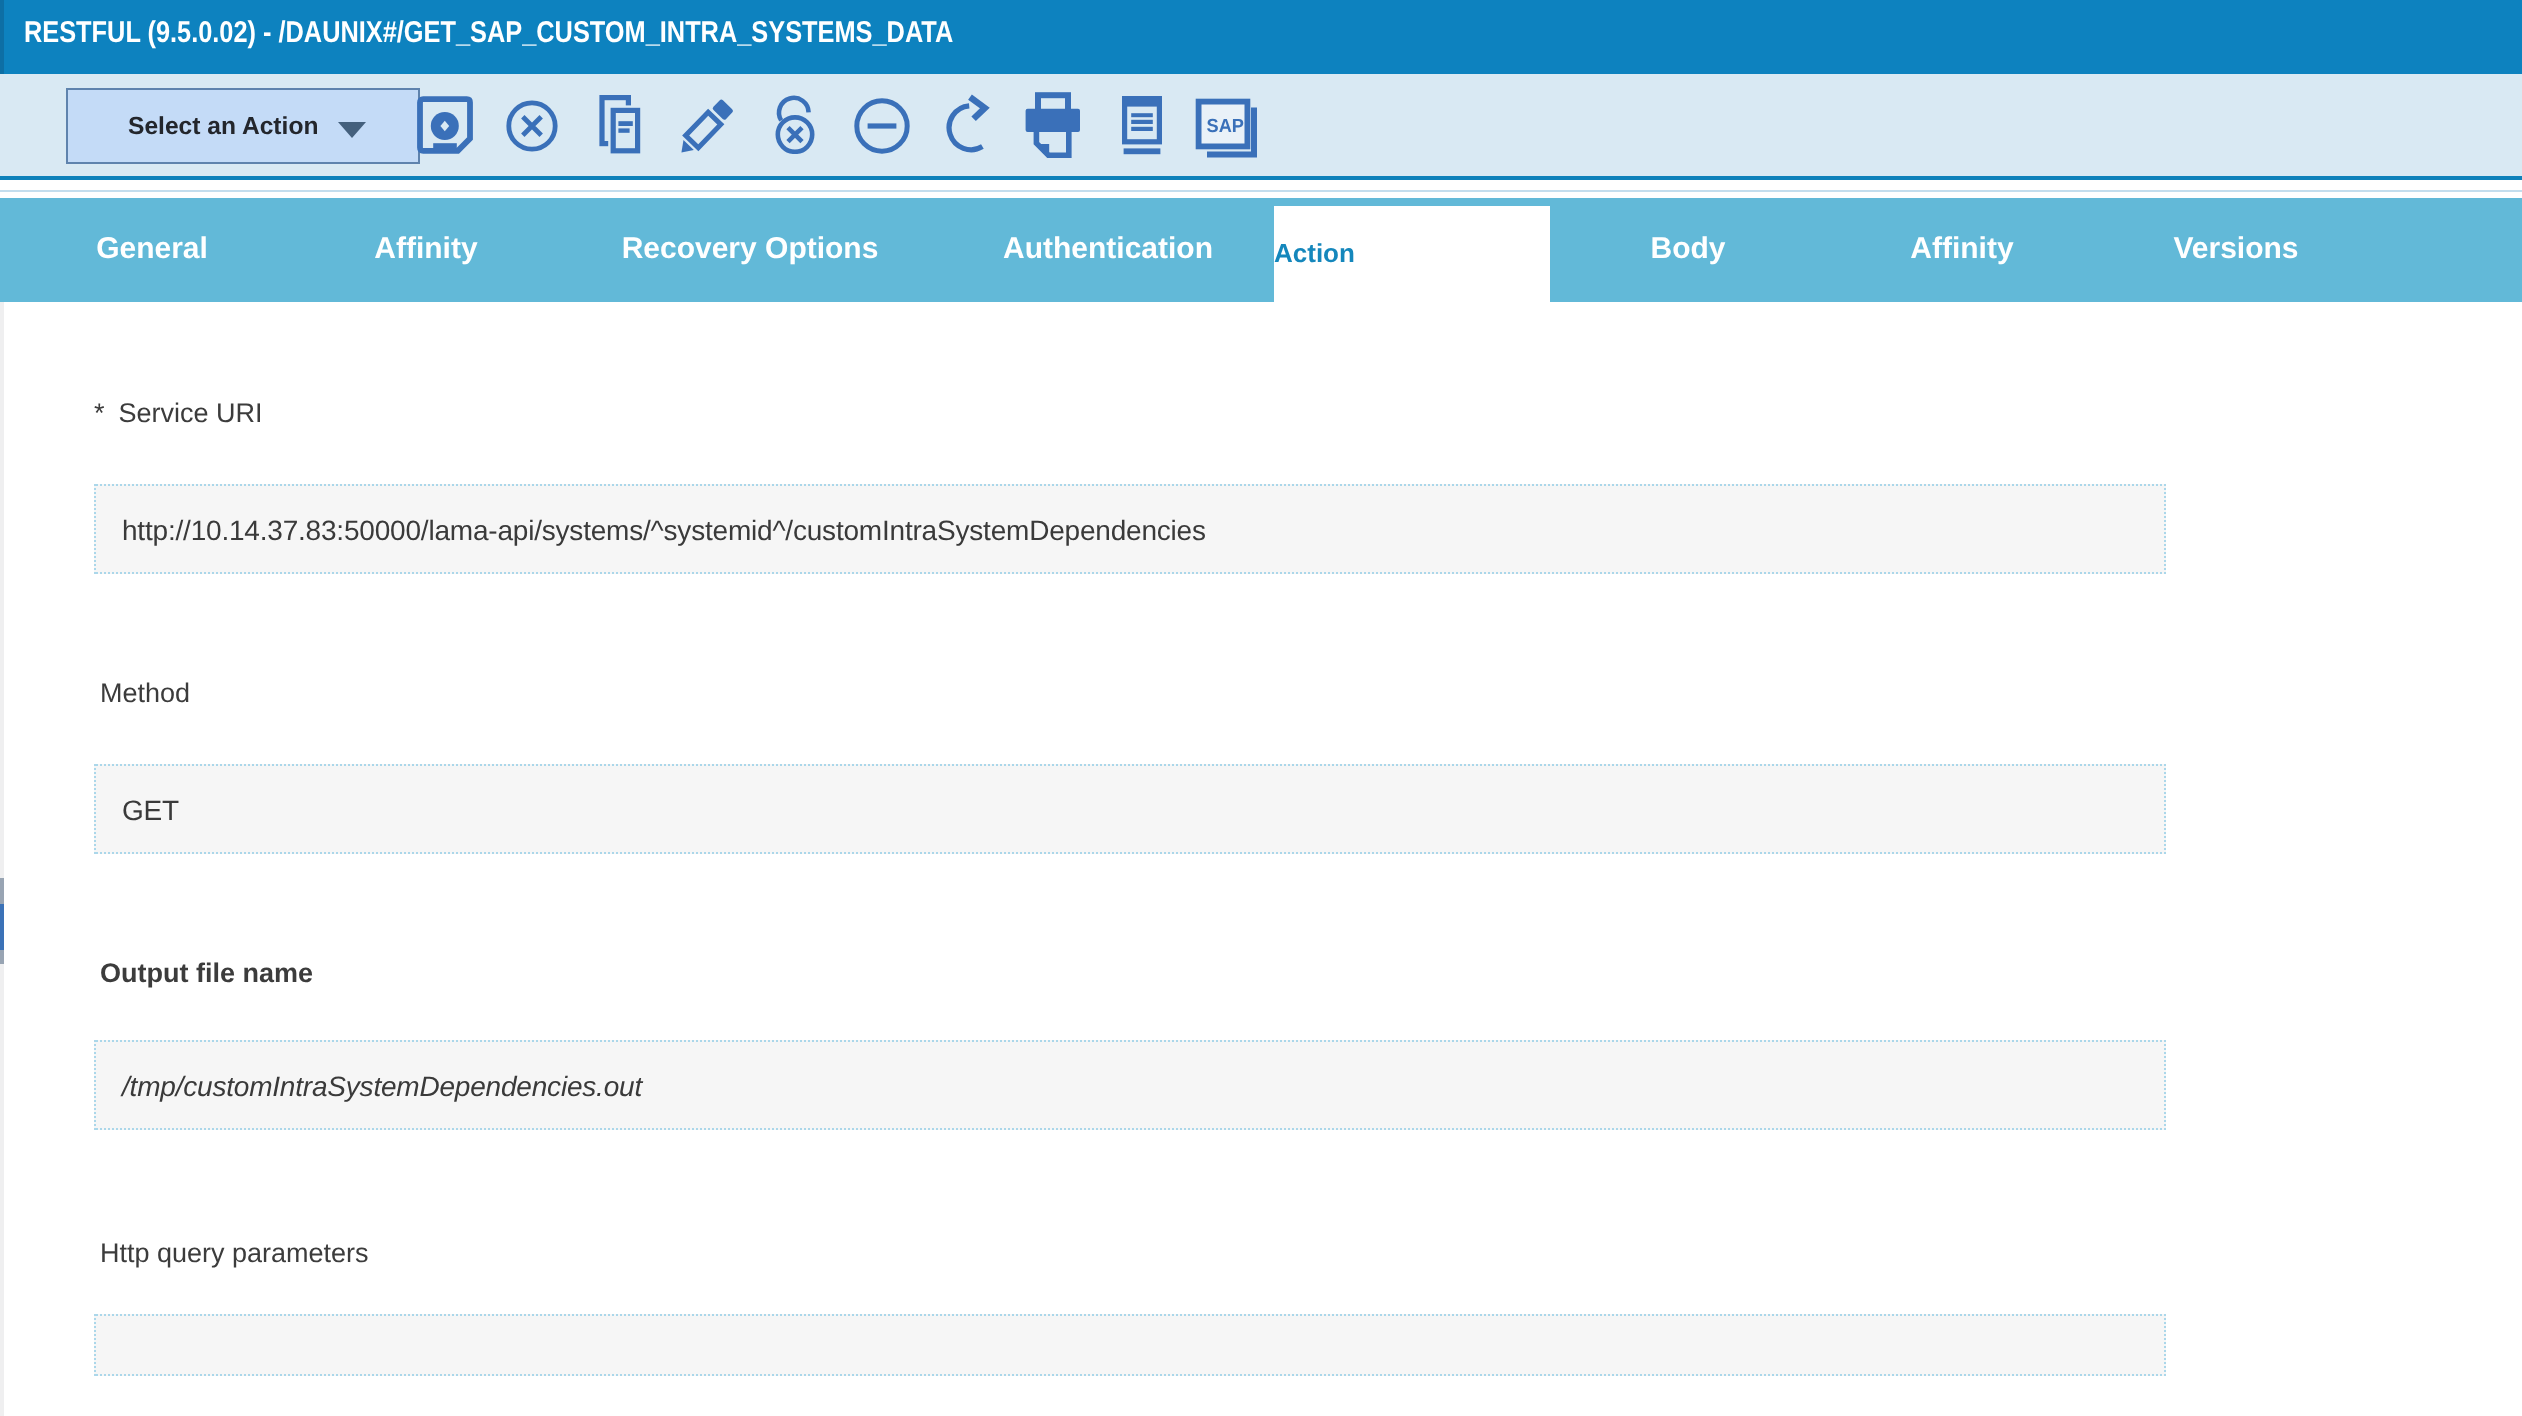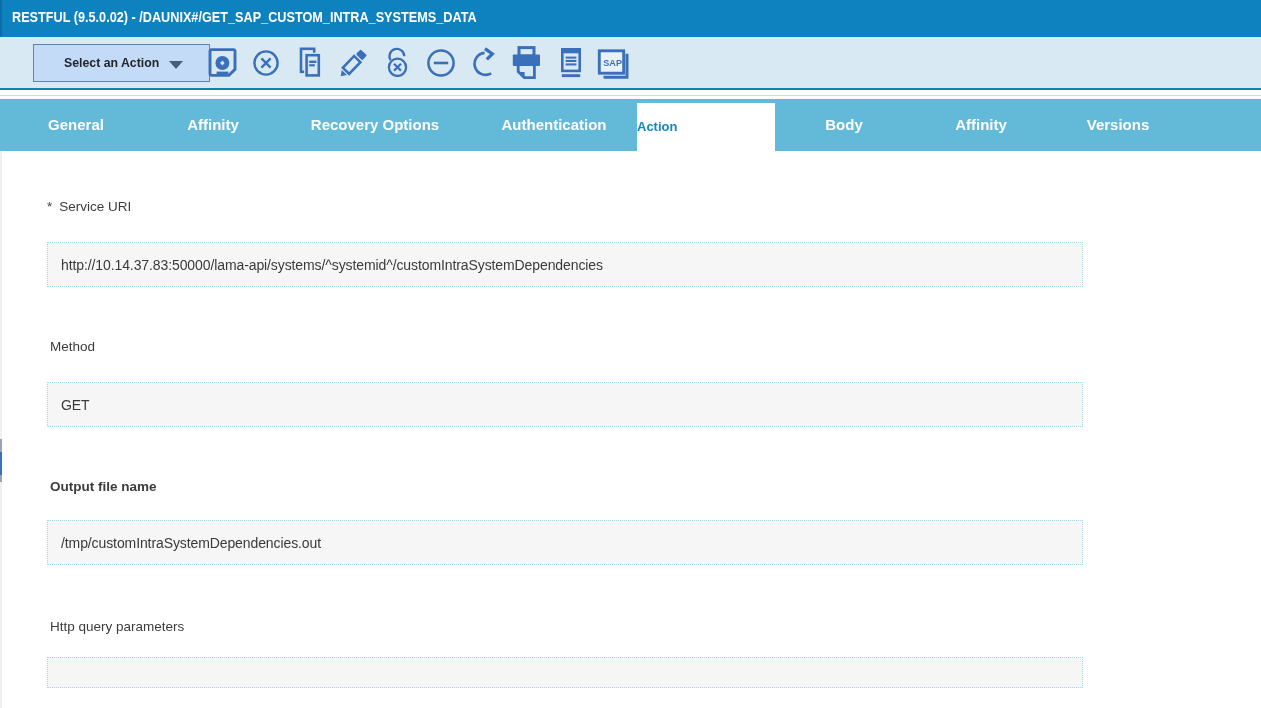--- a/index.html
+++ b/index.html
@@ -152,18 +152,18 @@
       <span class="v" style="line-height:44px;">http://10.14.37.83:50000/lama-api/systems/^systemid^/customIntraSystemDependencies</span>
     </div>
 
   <div class="lbl" style="left:50px;top:339px;">Method</div>
   <div class="fld" style="top:382px;height:45px;">
       <span class="v" style="line-height:44px;">GET</span>
     </div>
 
   <div class="lbl" style="left:50px;top:479px;font-weight:bold;">Output file name</div>
   <div class="fld" style="top:520px;height:45px;">
-      <span class="v" style="line-height:44px;">/tmp/customIntraSystemDependencies.out</span>
+      <span class="v" style="line-height:44px;font-style:italic;">/tmp/customIntraSystemDependencies.out</span>
     </div>
 
   <div class="lbl" style="left:50px;top:619px;">Http query parameters</div>
   <div class="fld" style="top:657px;height:31px;"></div>
 </div>
 
 </body></html>

